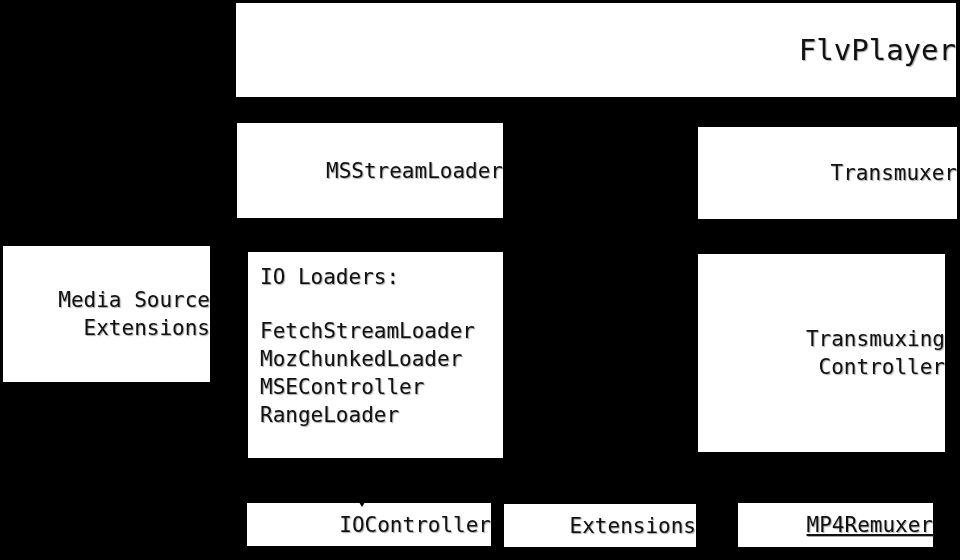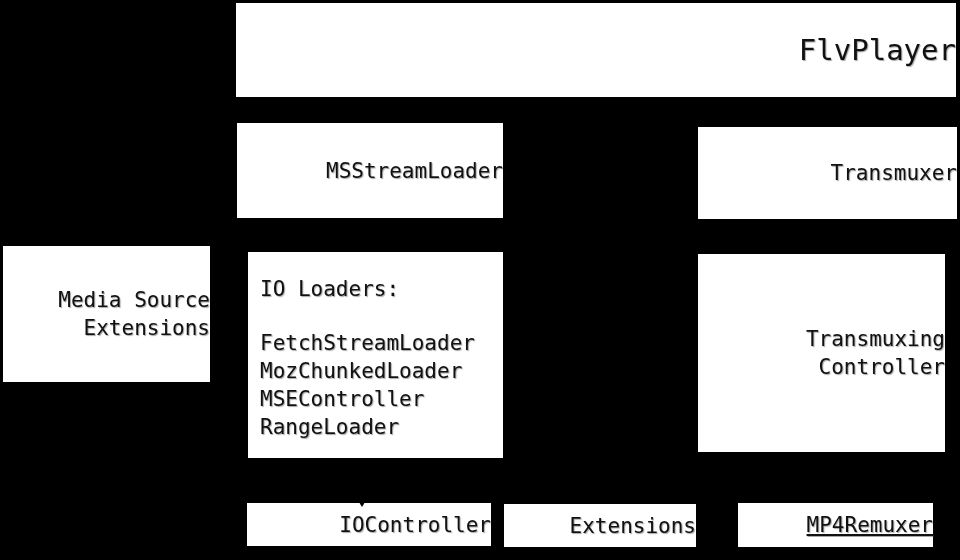--- a/index.html
+++ b/index.html
@@ -34,21 +34,21 @@
     font-size: 29px;
   }
   .box-mse-controller   { left: 237px; top: 123px; width: 266px; height: 95px; }
   .box-transmuxer       { left: 698px; top: 127px; width: 259px; height: 92px; }
   .box-media-source-ext { left: 3px;   top: 246px; width: 207px; height: 136px; }
   .box-transmuxing-ctrl { left: 698px; top: 254px; width: 247px; height: 198px; }
   .box-io-loaders {
     left: 248px; top: 252px; width: 255px; height: 206px;
     display: block;
     text-align: left;
-    padding: 23px 0 0 12px;
+    padding: 11px 0 0 12px;
     box-sizing: border-box;
   }
   .io-spacer { height: 26px; }
   .box-iocontroller { left: 247px; top: 503px; width: 244px; height: 43px; }
   .box-flvdemuxer   { left: 504px; top: 504px; width: 192px; height: 43px; }
   .box-mp4remuxer   { left: 738px; top: 503px; width: 195px; height: 44px; text-decoration: underline; }
   .arrow-artifact {
     position: absolute;
     left: 354px; top: 494px;
     width: 0; height: 0;

